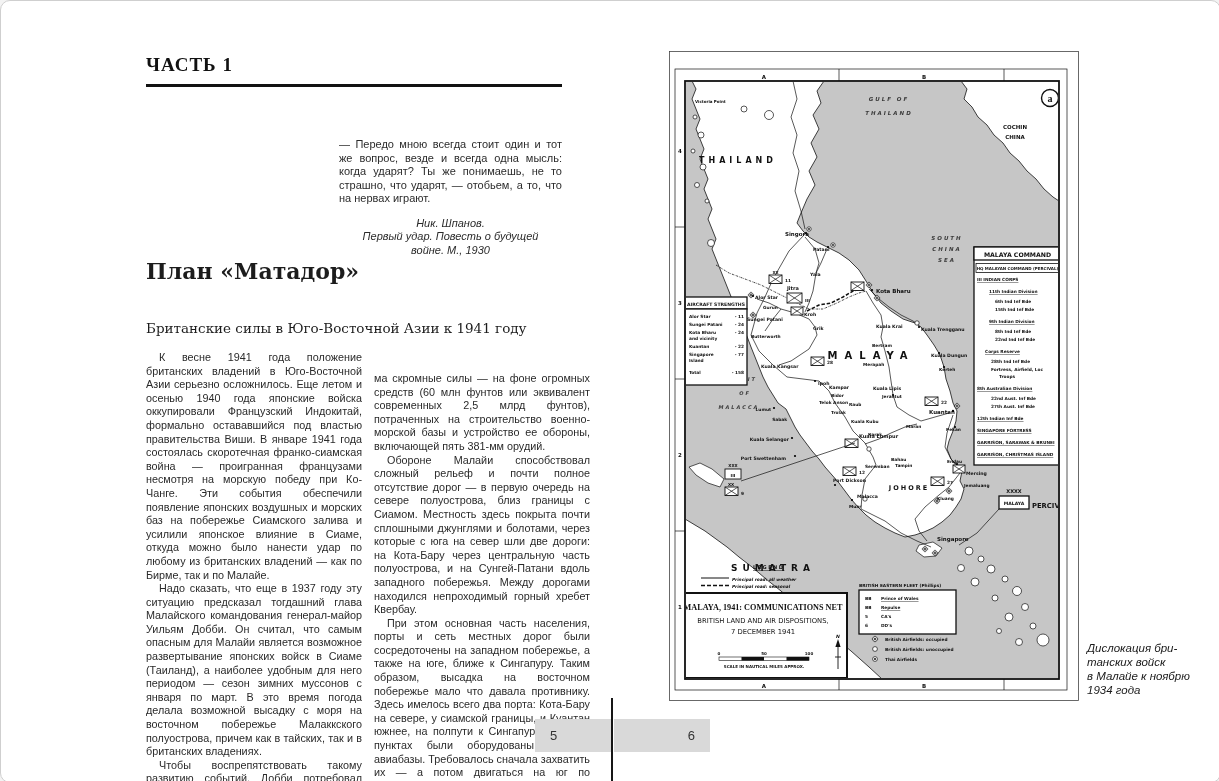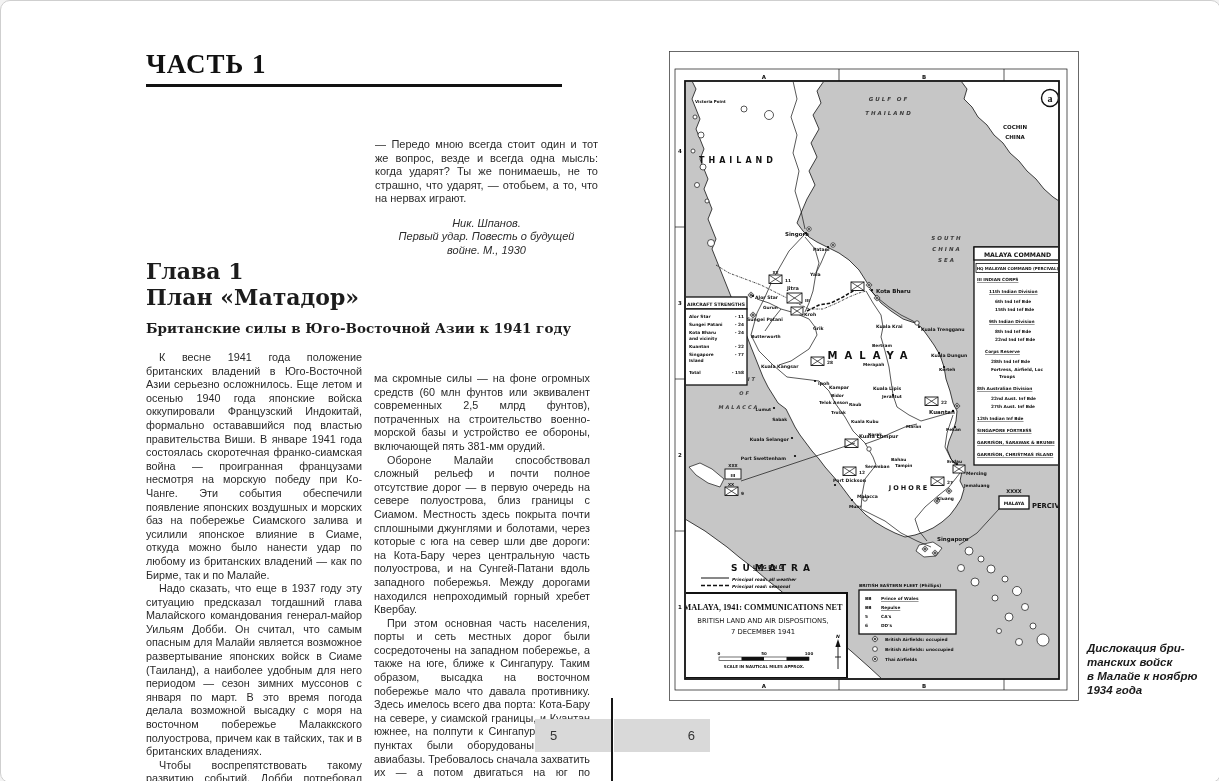--- a/index.html
+++ b/index.html
@@ -3,45 +3,45 @@
 <meta charset="utf-8">
 <style>
   html,body{margin:0;padding:0;background:#f3f3f3;}
   .canvas{position:relative;width:1219px;height:781px;background:#ffffff;
     border:1px solid #cfcfcf;border-radius:10px;overflow:hidden;
     font-family:"Liberation Sans",sans-serif;color:#222;}
   
   .part-block{position:absolute;left:145px;top:48px;width:416px;
     border-bottom:3px solid #111;padding-bottom:4px;}
   .part-line{font-family:"Liberation Serif",serif;font-weight:bold;
-    font-size:27px;line-height:31px;letter-spacing:1px;color:#111;}
+    font-size:19px;line-height:31px;letter-spacing:1px;color:#111;}
   .epigraph{position:absolute;left:338px;top:137px;width:223px;
-    font-size:11px;line-height:13.5px;text-align:justify;color:#2b2b2b;margin-left:36px;}
+    font-size:11px;line-height:13.5px;text-align:justify;color:#2b2b2b;}
   .epi-attr{margin-top:11px;text-align:center;font-style:italic;}
   .epi-attr div{line-height:13.5px;}
   .chapter-block{position:absolute;left:145px;top:257px;}
   .chapter-line{font-family:"DejaVu Serif",serif;font-weight:bold;
     font-size:22px;line-height:26px;color:#1c1c1c;}
   .section-head{position:absolute;left:145px;top:319px;width:430px;
-    font-family:"DejaVu Serif",serif;font-weight:bold;font-size:13.5px;color:#1c1c1c;}
+    font-family:"DejaVu Serif",serif;font-weight:normal;font-size:13.5px;color:#1c1c1c;}
   .bodycols{position:absolute;left:145px;top:350px;width:444px;display:flex;gap:12px;}
   .bodycol{width:216px;font-size:10.8px;line-height:13.6px;text-align:justify;color:#2a2a2a;}
   .bodycol p{margin:0;text-indent:13px;}
   .bodycol p.noindent{text-indent:0;margin-top:21px;}
   
   .footer-bar{position:absolute;top:718px;height:33px;background:#d9d9d9;
     display:flex;align-items:center;font-size:13px;color:#333;}
   .footer-left{left:534px;width:77px;padding-left:15px;box-sizing:border-box;}
   .footer-right{right:1219px;}
   .footer-right{left:613px;width:96px;justify-content:flex-end;padding-right:15px;box-sizing:border-box;}
   .spine{position:absolute;left:610px;top:697px;width:2px;height:84px;background:#161616;}
   
   .map-sheet{position:absolute;left:668px;top:50px;width:410px;height:650px;}
   .map-caption{position:absolute;left:1086px;top:640px;width:128px;
-    font-weight:bold;font-style:italic;font-size:11.5px;line-height:14px;color:#1a1a1a;}
+    font-weight:normal;font-style:italic;font-size:11.5px;line-height:14px;color:#1a1a1a;}
   
   svg text{font-family:"DejaVu Sans",sans-serif;font-weight:bold;fill:#111;}
   .t40{font-size:4px;} .t43{font-size:4.3px;} .t46{font-size:4.6px;}
   .t50{font-size:5px;} .t55{font-size:5.5px;} .t62{font-size:6.2px;}
   .t68{font-size:6.8px;} .t82{font-size:8.2px;font-family:"Liberation Serif",serif;}
   .sea{font-style:italic;fill:#3c3c3c;letter-spacing:2px;}
   .reg8{font-size:8px;letter-spacing:4px;} .reg10{font-size:10px;letter-spacing:7px;}
   .reg9{font-size:9px;letter-spacing:5px;} .reg65{font-size:6.5px;letter-spacing:2px;}
   .ul{text-decoration:underline;}
   .road{fill:none;stroke:#111;stroke-width:0.7;}
@@ -66,21 +66,20 @@
     <div class="epigraph">
       <div>— Передо мною всегда стоит один и тот же вопрос, везде и всегда одна мысль: когда ударят? Ты же понимаешь, не то страшно, что ударят, — отобьем, а то, что на нервах играют.</div>
       <div class="epi-attr">
         <div>Ник. Шпанов.</div>
         <div>Первый удар. Повесть о будущей</div>
         <div>войне. М., 1930</div>
       </div>
     </div>
 
     <div class="chapter-block">
-      <div class="chapter-line">Глава 1</div>
       <div class="chapter-line">План «Матадор»</div>
     </div>
 
     <div class="section-head">Британские силы в Юго-Восточной Азии к 1941 году</div>
 
     <div class="bodycols">
       <div class="bodycol">
         <p>К весне 1941 года положение британских владений в Юго-Восточной Азии серьезно осложнилось. Еще летом и осенью 1940 года японские войска оккупировали Французский Индокитай, формально остававшийся под властью правительства Виши. В январе 1941 года состоялась скоротечная франко-сиамская война — проигранная французами несмотря на морскую победу при Ко-Чанге. Эти события обеспечили появление японских воздушных и морских баз на побережье Сиамского залива и усилили японское влияние в Сиаме, откуда можно было нанести удар по любому из британских владений — как по Бирме, так и по Малайе.</p>
         <p>Надо сказать, что еще в 1937 году эту ситуацию предсказал тогдашний глава Малайского командования генерал-майор Уильям Добби. Он считал, что самым опасным для Малайи является возможное развертывание японских войск в Сиаме (Таиланд), а наиболее удобным для него периодом — сезон зимних муссонов с января по март. В это время погода делала возможной высадку с моря на восточном побережье Малаккского полуострова, причем как в тайских, так и в британских владениях.</p>
         <p>Чтобы воспрепятствовать такому развитию событий, Добби потребовал отправить в Малайю новые подкрепления. По его мнению, для сухопутной обороны Сингапура, требовалось 17 пехотных батальонов и два танковых полка. Это были весь-</p>

